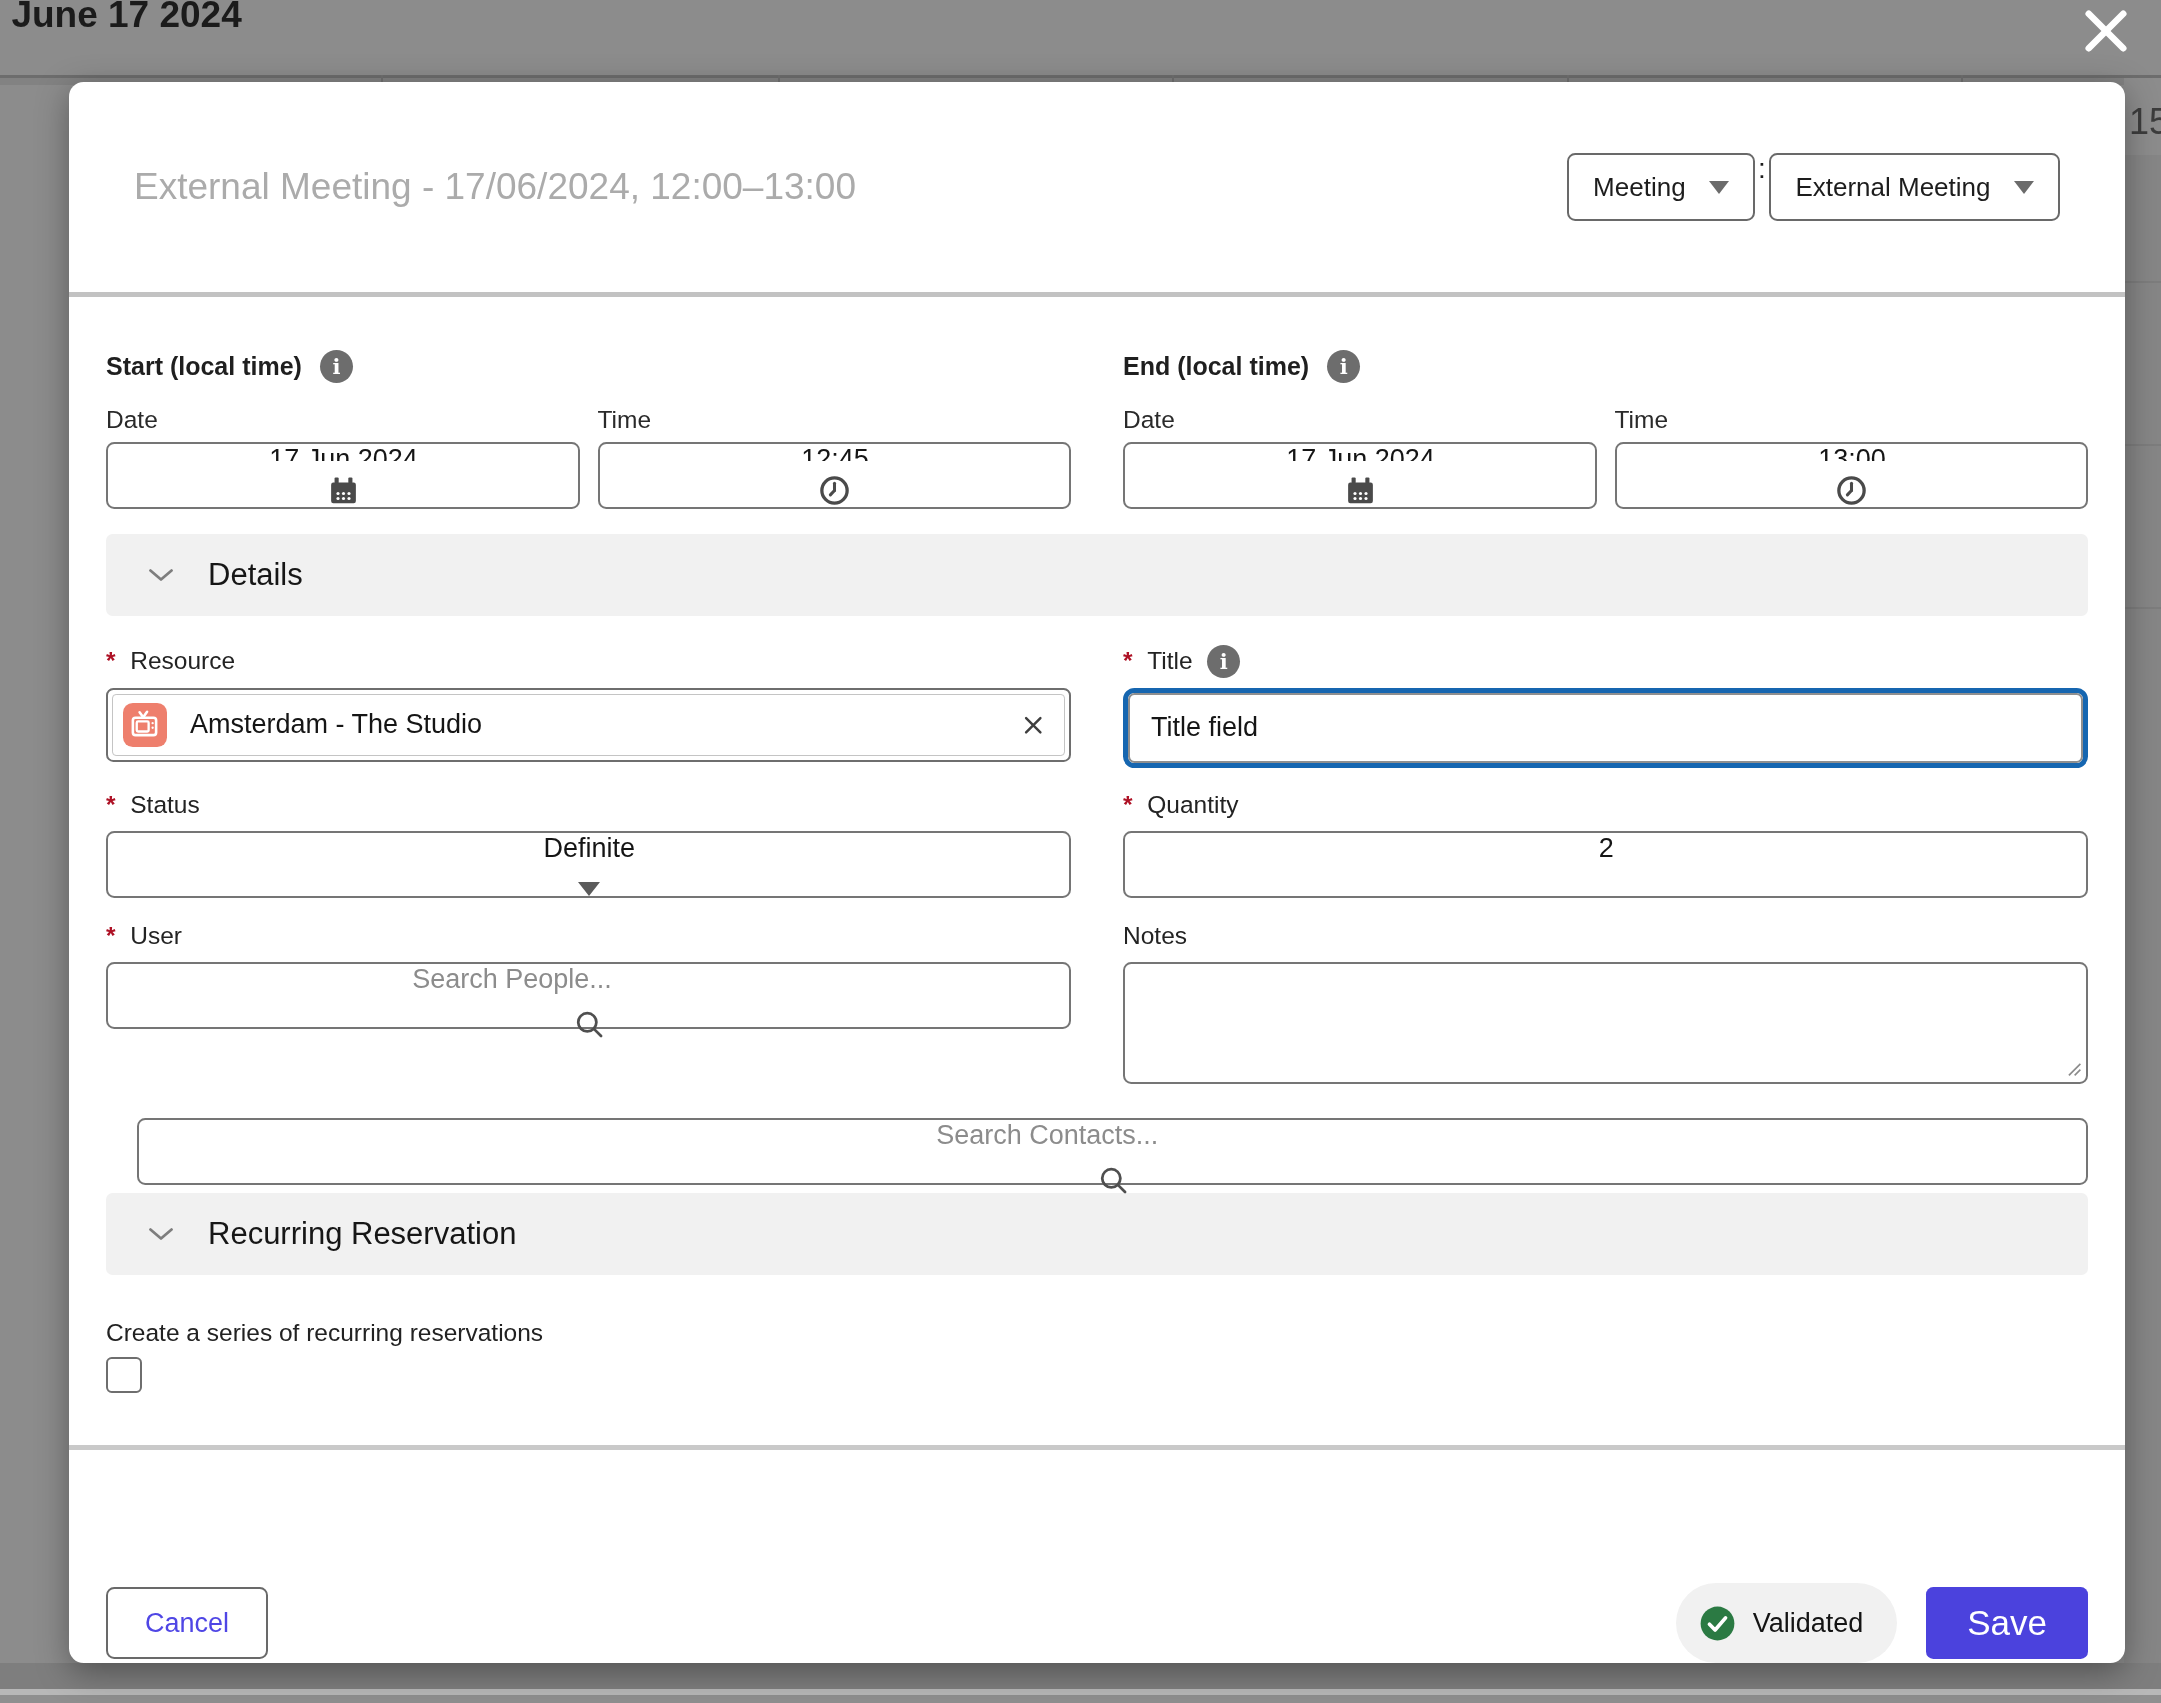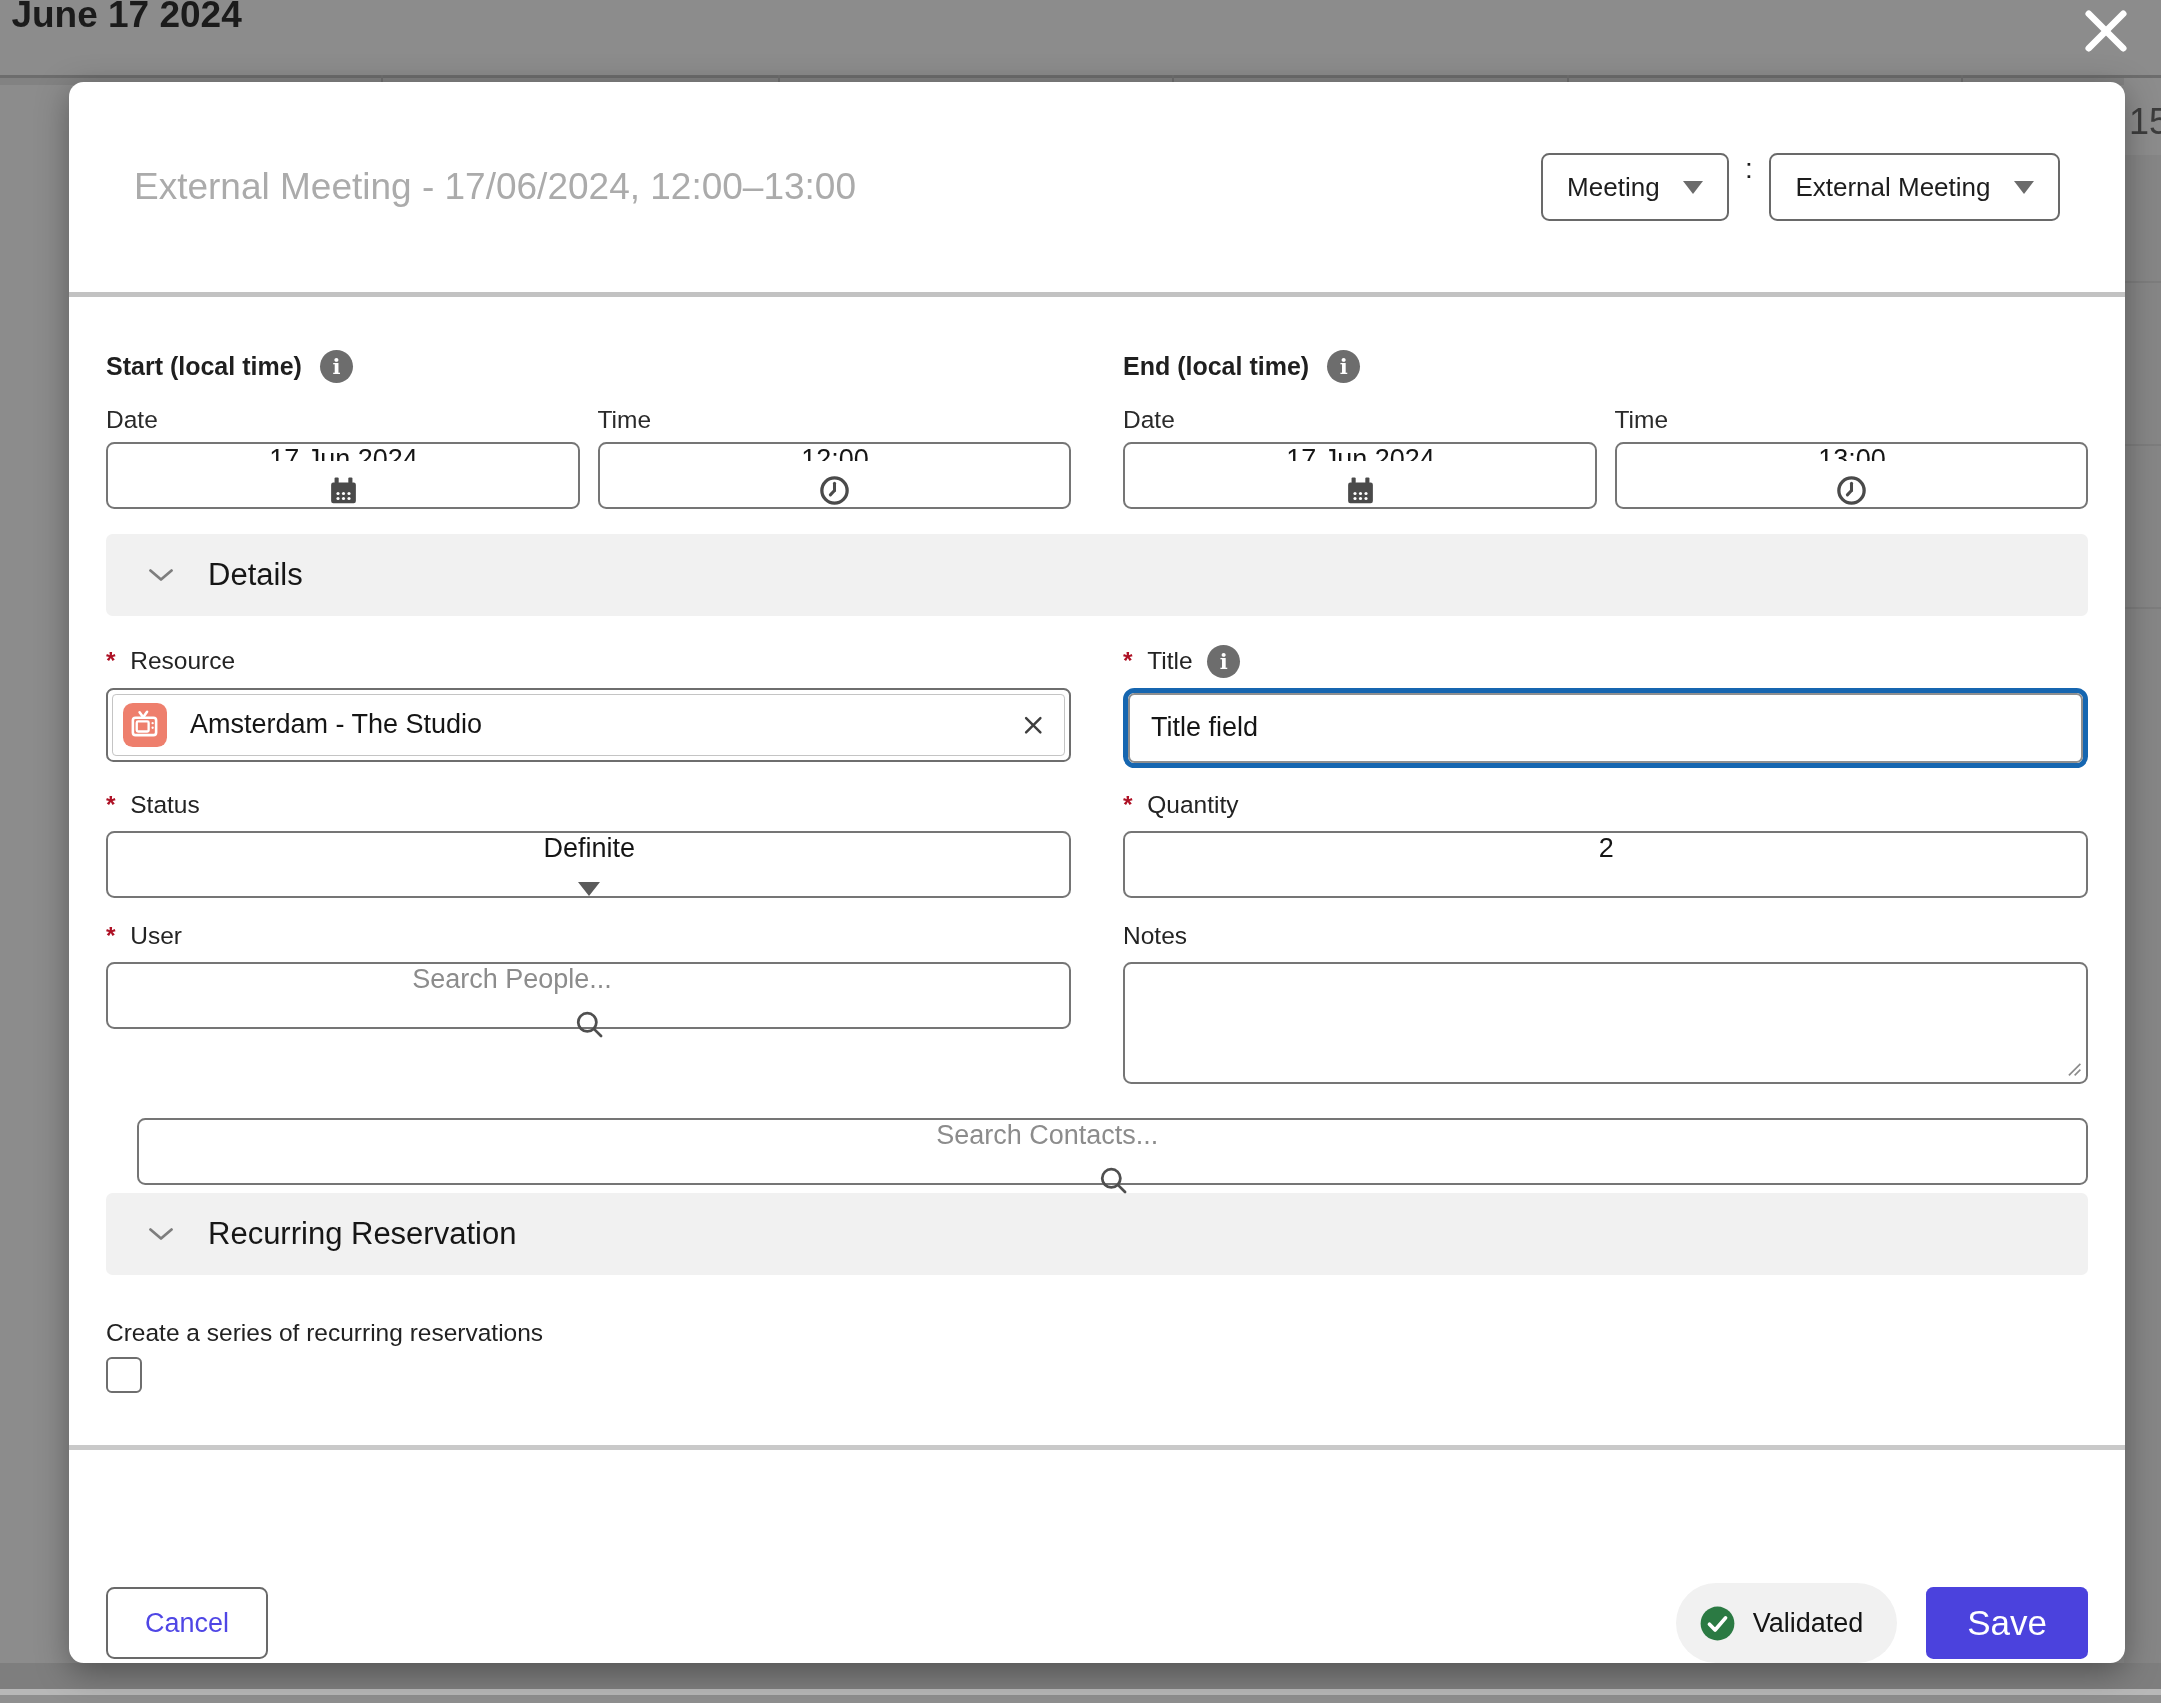--- a/index.html
+++ b/index.html
@@ -25,21 +25,21 @@
 
   
   .modal{
     position:absolute;left:69px;top:82px;width:2056px;height:1581px;
     background:#ffffff;border-radius:14.7px;z-index:5;
     box-shadow:0 8.2px 33px rgba(0,0,0,.35);
     display:flex;flex-direction:column;box-sizing:border-box;
   }
   .m-header{height:210px;flex:0 0 auto;display:flex;align-items:center;padding:0 65px;box-sizing:border-box;}
   .m-title{flex:1;font-size:37px;color:#ababab;white-space:nowrap;overflow:hidden;}
-  .type-selects{display:flex;align-items:flex-start;gap:16px;}
+  .type-selects{display:flex;align-items:flex-start;gap:3px;}
   .dd-btn{height:68px;border:2.4px solid #696969;border-radius:8.2px;background:#fff;display:flex;align-items:center;gap:23px;padding:0 24.5px;font-size:26px;font-weight:500;color:#1d1d1d;cursor:pointer;box-sizing:border-box;}
   .dd-caret{width:0;height:0;border-left:10.6px solid transparent;border-right:10.6px solid transparent;border-top:13px solid #6b6b6b;}
   .colon{font-size:28px;color:#1d1d1d;}
   .m-divider{height:4.9px;background:#c2c2c2;flex:0 0 auto;}
   .m-body{flex:1;padding:0 37px;box-sizing:border-box;}
 
   
   .dt-grid{margin-top:52px;display:grid;grid-template-columns:1fr 1fr;column-gap:52px;}
   .group-label{display:flex;align-items:center;gap:18px;font-size:25px;font-weight:700;color:#1f1f1f;height:36px;margin-bottom:18px;}
   .info-dot{width:33px;height:33px;border-radius:50%;background:#6d6d6d;color:#fff;display:flex;align-items:center;justify-content:center;font-family:"DejaVu Serif",serif;font-weight:700;font-size:21px;cursor:pointer;flex:0 0 auto;}
@@ -151,21 +151,21 @@
                   <circle cx="16" cy="14.2" r="1.15" fill="#fff"></circle>
                 <circle cx="8" cy="17.8" r="1.15" fill="#fff"></circle>
                   <circle cx="12" cy="17.8" r="1.15" fill="#fff"></circle>
                   <circle cx="16" cy="17.8" r="1.15" fill="#fff"></circle>
               </svg>
             </div>
           </div>
           <div>
             <div class="sub-label">Time</div>
             <div class="text-input">
-              <span class="val">12:00</span>
+              <span class="val">12:45</span>
               <svg class="ico" width="33" height="33" viewBox="0 0 24 24">
                 <circle cx="12" cy="12" r="9.2" fill="none" stroke="#4a4a4a" stroke-width="2.4"></circle>
                 <line x1="12" y1="12" x2="12" y2="6.8" stroke="#4a4a4a" stroke-width="2.2" stroke-linecap="round"></line>
                 <line x1="12" y1="12" x2="9" y2="15.2" stroke="#4a4a4a" stroke-width="2.2" stroke-linecap="round"></line>
               </svg>
             </div>
           </div>
         </div>
       </div>
       <div>

